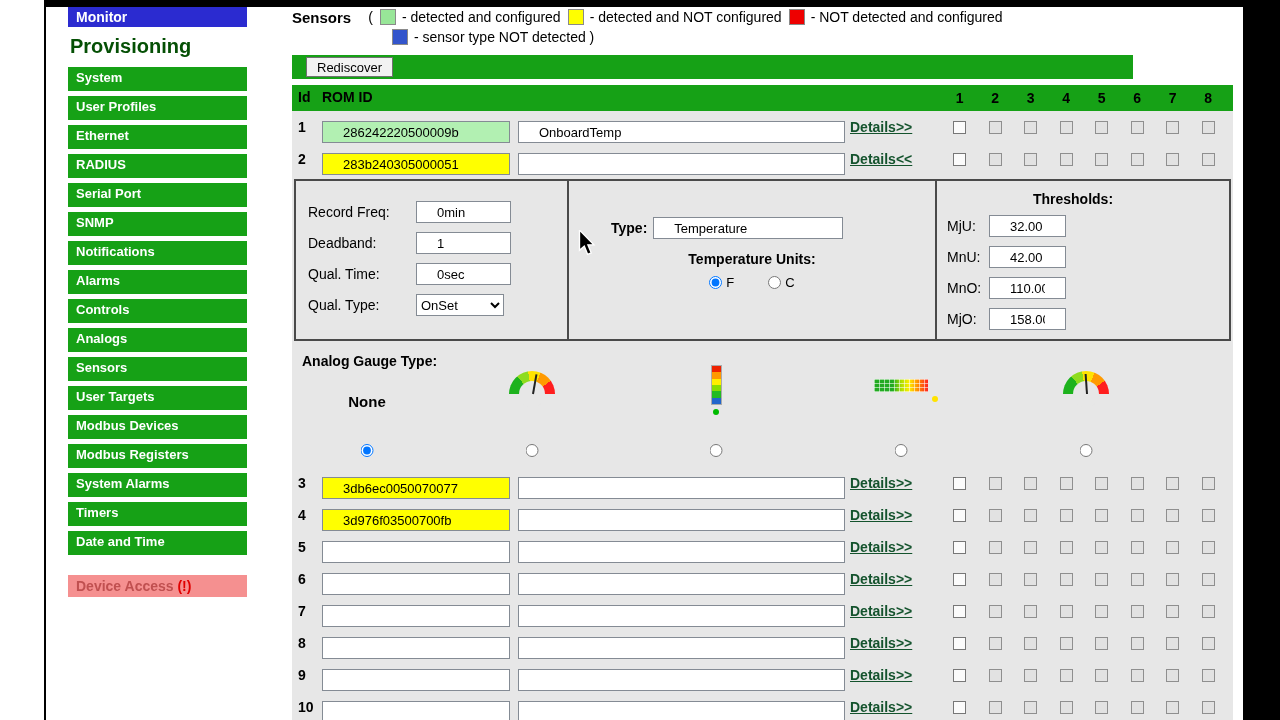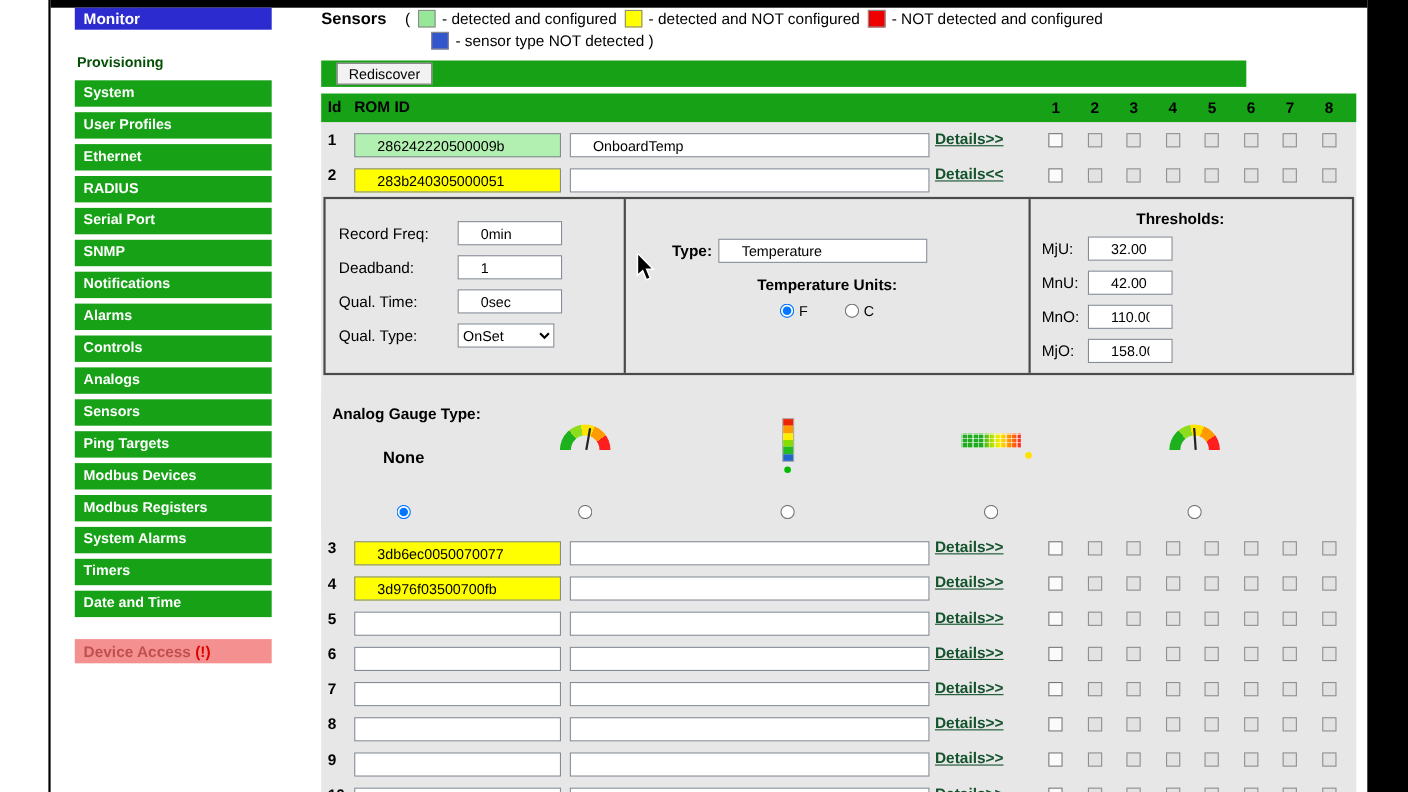--- a/index.html
+++ b/index.html
@@ -9,21 +9,21 @@
 
   
   .top-black{position:absolute;left:46px;top:0;width:1197px;height:7px;background:#000}
   .left-line{position:absolute;left:44px;top:0;width:2px;height:720px;background:#000}
   .right-black{position:absolute;right:0;top:0;width:37px;height:720px;background:#000}
 
   
   #sidebar{position:absolute;left:68px;top:7px;width:179px}
   .monitor{background:#2b2bd0;color:#fff;font-weight:bold;font-size:14px;
     padding:2px 8px;height:20px;overflow:hidden}
-  .prov{color:#055005;font-weight:bold;font-size:13px;margin:22px 0 9px 2px}
+  .prov{color:#055005;font-weight:bold;font-size:20px;margin:8px 0 9px 2px}
   .menu-item{background:#16a116;color:#fff;font-weight:bold;font-size:13px;
     padding:3px 8px;margin-bottom:5px;height:24px;cursor:pointer;white-space:nowrap}
   .device-access{background:#f59090;color:#c05050;font-weight:bold;font-size:14px;
     padding:3px 8px;margin-top:20px;height:22px;cursor:pointer}
   .device-access .alert{color:#e00000}
 
   
   #main{position:absolute;left:292px;top:7px;width:941px}
 
   .legend-line{display:flex;align-items:center;gap:7px;font-size:14px;height:20px}
@@ -84,21 +84,21 @@
   .units-radios{position:absolute;left:0;top:94px;width:100%;display:flex;
     justify-content:center;gap:34px;align-items:center}
   .units-radios label{display:flex;align-items:center;gap:4px;font-size:13px}
   .dp-col3{flex:1;padding:8px 0 0 10px}
   .thr-title{font-weight:bold;text-align:center;margin:2px 30px 8px 0}
   .thr-row{display:flex;align-items:center;margin-bottom:9px}
   .thr-row .lbl{width:42px}
   .thr-row input.f{width:77px}
 
   
-  .gauge-panel{margin-top:19px;height:122px;background:#e7e7e7;position:relative}
+  .gauge-panel{margin-top:4px;height:122px;background:#e7e7e7;position:relative}
   .gp-title{position:absolute;left:10px;top:8px;font-weight:bold;font-size:14px}
   .gauge-opt{position:absolute;top:0;height:122px;width:130px;text-align:center}
   .gauge-opt input[type=radio]{position:absolute;bottom:10px;left:50%;transform:translateX(-50%)}
   .opt-none{left:10px}
   .opt-g1{left:175px}
   .opt-g2{left:359px}
   .opt-g3{left:544px}
   .opt-g4{left:729px}
   .none-label{position:absolute;top:48px;left:0;width:100%;font-weight:bold;font-size:15px}
   .icon-wrap{position:absolute;top:26px;left:0;width:100%}
@@ -144,21 +144,21 @@
         <div class="menu-item">User Profiles</div>
         <div class="menu-item">Ethernet</div>
         <div class="menu-item">RADIUS</div>
         <div class="menu-item">Serial Port</div>
         <div class="menu-item">SNMP</div>
         <div class="menu-item">Notifications</div>
         <div class="menu-item">Alarms</div>
         <div class="menu-item">Controls</div>
         <div class="menu-item">Analogs</div>
         <div class="menu-item">Sensors</div>
-        <div class="menu-item">Ping Targets</div>
+        <div class="menu-item">User Targets</div>
         <div class="menu-item">Modbus Devices</div>
         <div class="menu-item">Modbus Registers</div>
         <div class="menu-item">System Alarms</div>
         <div class="menu-item">Timers</div>
         <div class="menu-item">Date and Time</div>
       </nav>
     <div class="device-access">
       <span>Device Access</span>
       <span class="alert">(!)</span>
     </div>

